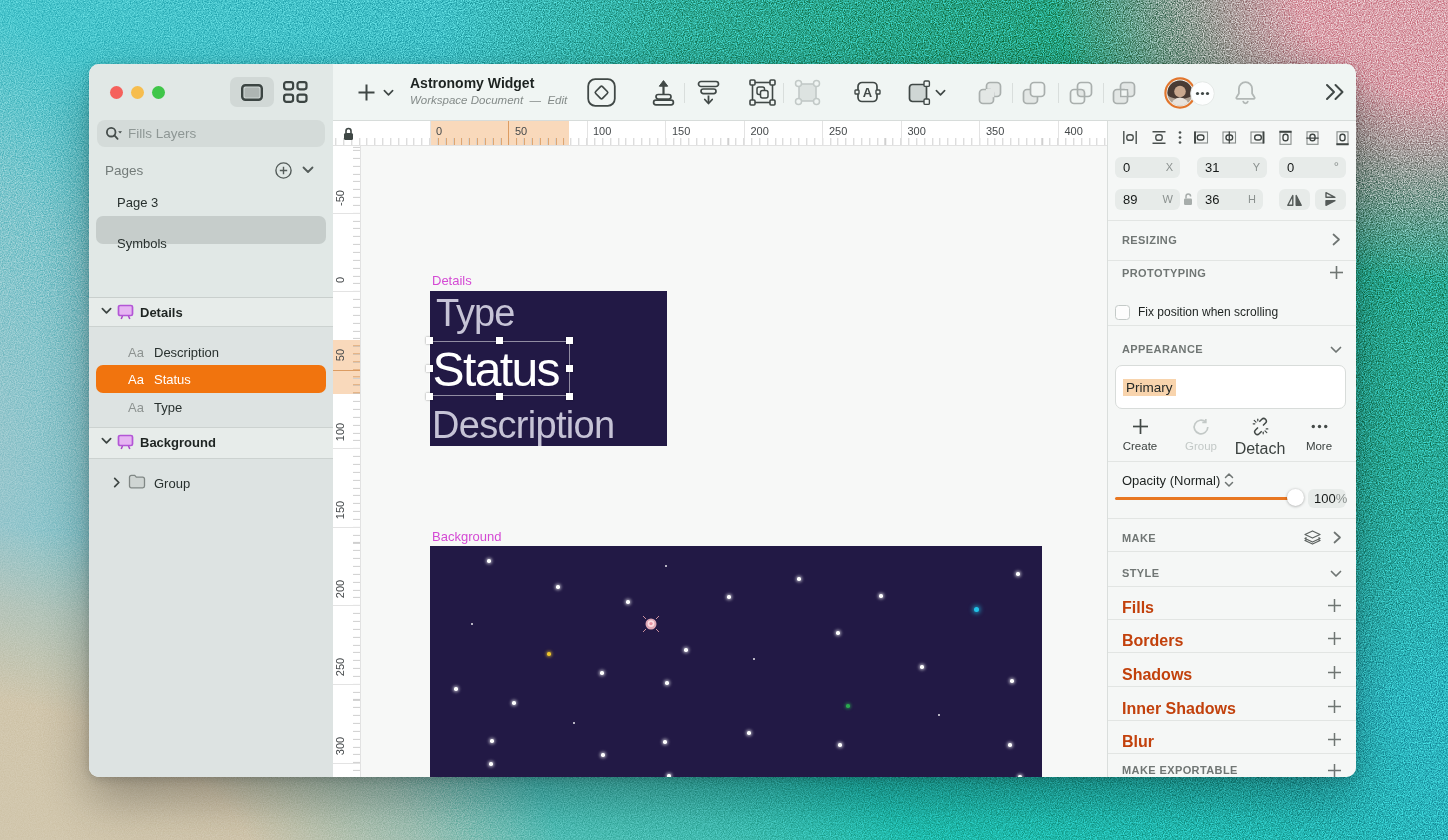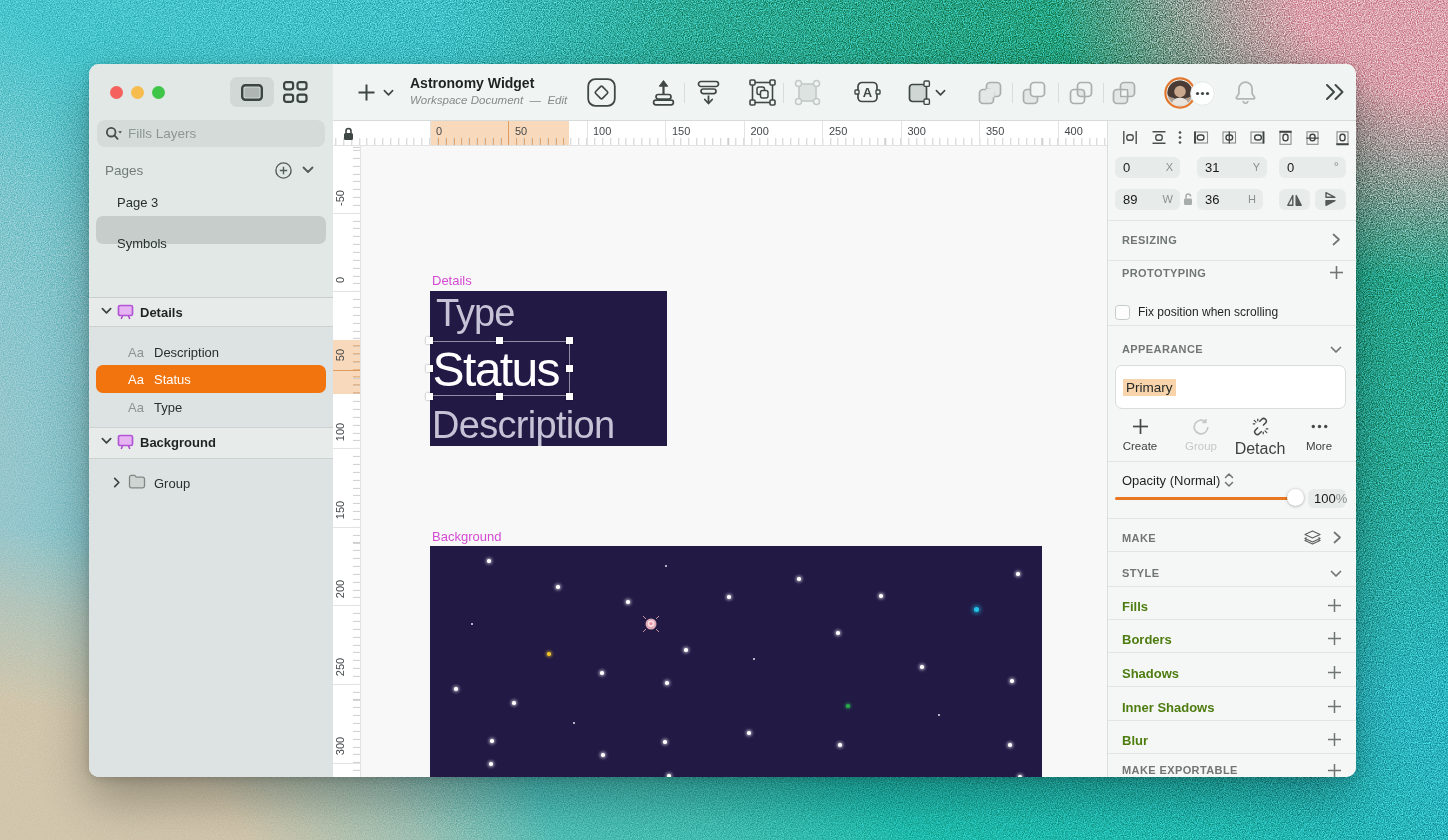--- a/index.html
+++ b/index.html
@@ -35,21 +35,21 @@
   #vruler { position:absolute; left:0; top:25px; width:28px; height:631px; background:#ffffff; border-right:1px solid #e2e2e2; overflow:hidden;}
   .rnum { position:absolute; font-size:11px; color:#45494b; }
   .vnum { position:absolute; font-size:11px; color:#45494b; transform:rotate(-90deg); transform-origin:center; }
   
   #panel { position:absolute; left:1018px; top:57px; width:249px; height:656px; background:#f5f7f6; border-left:1px solid #dadedc; }
   .pdiv { position:absolute; left:0; right:0; height:1px; background:#e2e5e3; }
   .sechead { position:absolute; font-size:11px; font-weight:bold; letter-spacing:0.4px; color:#707674; }
   .field { position:absolute; background:#e7ebe9; border-radius:6px; height:21px; font-size:13px; color:#161918; }
   .fval { position:absolute; left:8px; top:3px; font-size:13px; color:#161918; }
   .flab { position:absolute; right:7px; top:4px; font-size:11px; color:#8b918f; }
-  .stylerow { position:absolute; left:14px; font-size:13px; font-weight:bold; color:#4d7c0f; }
+  .stylerow { position:absolute; left:14px; font-size:16px; font-weight:bold; color:#c2410c; }
   .sh { position:absolute; width:7px; height:7px; background:#fff; box-shadow:0 0 2px rgba(0,0,0,0.5); }
   .star { position:absolute; width:3.5px; height:3.5px; border-radius:50%; background:#fff; box-shadow:0 0 3px 1.2px rgba(255,255,255,0.55); }
   .star.t { width:2px; height:2px; box-shadow:none; opacity:0.9; }
 </style>
 </head>
 <body>
 <div id="bg"></div>
 <svg id="noise" width="1448" height="840">
     <filter id="nf" x="0" y="0" width="100%" height="100%" color-interpolation-filters="sRGB">
       <feTurbulence type="fractalNoise" baseFrequency="0.85" numOctaves="2" stitchTiles="stitch"></feTurbulence>

